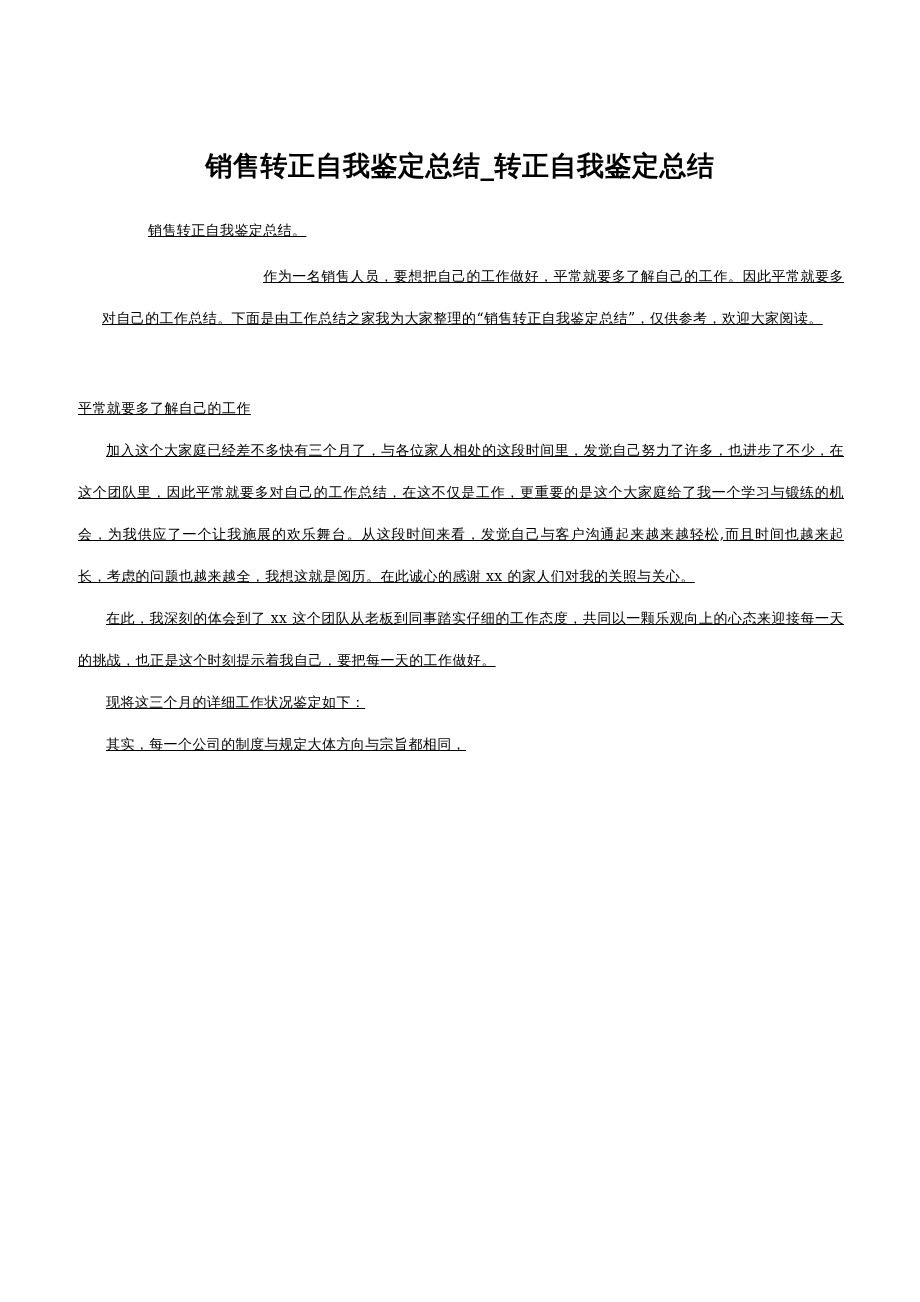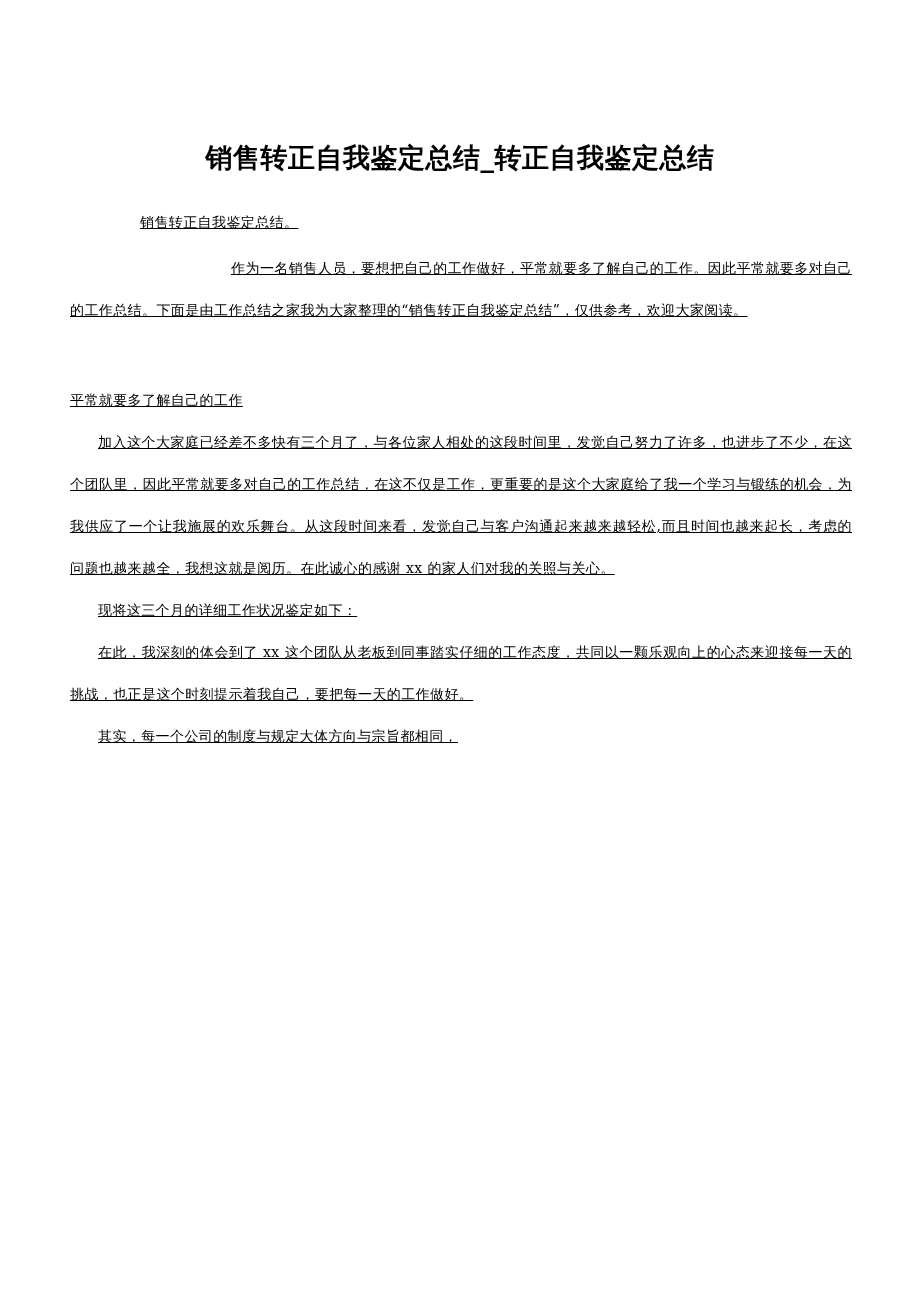--- a/index.html
+++ b/index.html
@@ -11,21 +11,21 @@
     width: 920px;
     height: 1302px;
     font-family: "DejaVu Sans", "Liberation Sans", sans-serif;
     color: #000000;
     overflow: hidden;
   }
   .page {
     width: 920px;
     height: 1302px;
     box-sizing: border-box;
-    padding: 0;
+    padding: 8px;
     position: relative;
     background: #ffffff;
   }
   .doc-title {
     font-family: "DejaVu Sans", "Liberation Sans", sans-serif;
     font-weight: bold;
     font-size: 27px;
     line-height: 1.3;
     text-align: center;
     margin: 0;
@@ -45,20 +45,21 @@
     text-justify: inter-ideograph;
     letter-spacing: 0.4px;
     text-decoration: underline;
   }
   .p-subtitle {
     text-indent: 5em;
     margin-bottom: 4px;
   }
   .p-lead {
     text-indent: 0;
+    margin-left: 24px;
   }
   .p-lead .lead-gap {
     display: inline-block;
     width: 11.5em;
   }
   .p-blank {
     height: 42px;
   }
   .p-section {
     text-indent: 0;
@@ -80,20 +81,20 @@
     <p class="p-subtitle">销售转正自我鉴定总结。</p>
 
     <p class="p-lead"><span class="lead-gap"></span><span>作为一名销售人员，要想把自己的工作做好，平常就要多了解自己的工作。因此平常就要多对自己的工作总结。下面是由工作总结之家我为大家整理的“销售转正自我鉴定总结”，仅供参考，欢迎大家阅读。</span></p>
 
     <div class="p-blank"></div>
 
     <p class="p-section">平常就要多了解自己的工作</p>
 
     <p class="p-indent">加入这个大家庭已经差不多快有三个月了，与各位家人相处的这段时间里，发觉自己努力了许多，也进步了不少，在这个团队里，因此平常就要多对自己的工作总结，在这不仅是工作，更重要的是这个大家庭给了我一个学习与锻练的机会，为我供应了一个让我施展的欢乐舞台。从这段时间来看，发觉自己与客户沟通起来越来越轻松,而且时间也越来起长，考虑的问题也越来越全，我想这就是阅历。在此诚心的感谢 xx 的家人们对我的关照与关心。</p>
 
+    <p class="p-indent">在此，我深刻的体会到了 xx 这个团队从老板到同事踏实仔细的工作态度，共同以一颗乐观向上的心态来迎接每一天的挑战，也正是这个时刻提示着我自己，要把每一天的工作做好。</p>
+
     <p class="p-indent">现将这三个月的详细工作状况鉴定如下：</p>
-
-    <p class="p-indent">在此，我深刻的体会到了 xx 这个团队从老板到同事踏实仔细的工作态度，共同以一颗乐观向上的心态来迎接每一天的挑战，也正是这个时刻提示着我自己，要把每一天的工作做好。</p>
 
     <p class="p-indent">其实，每一个公司的制度与规定大体方向与宗旨都相同，</p>
 
   </div>
 </div>
 
 </body></html>

